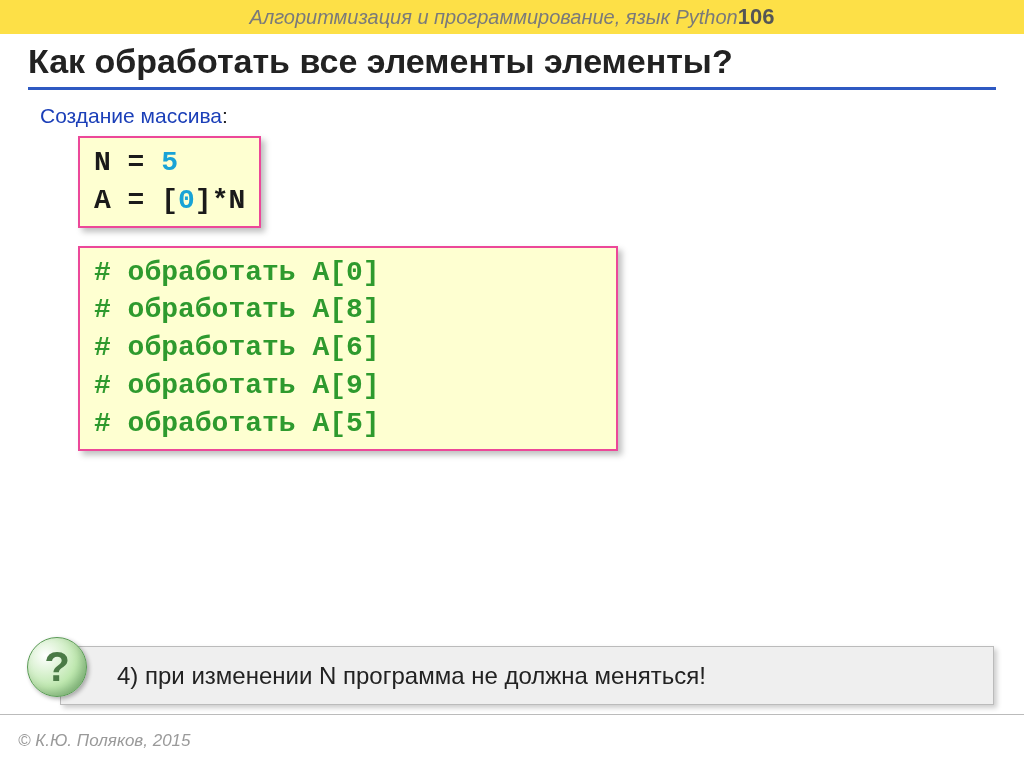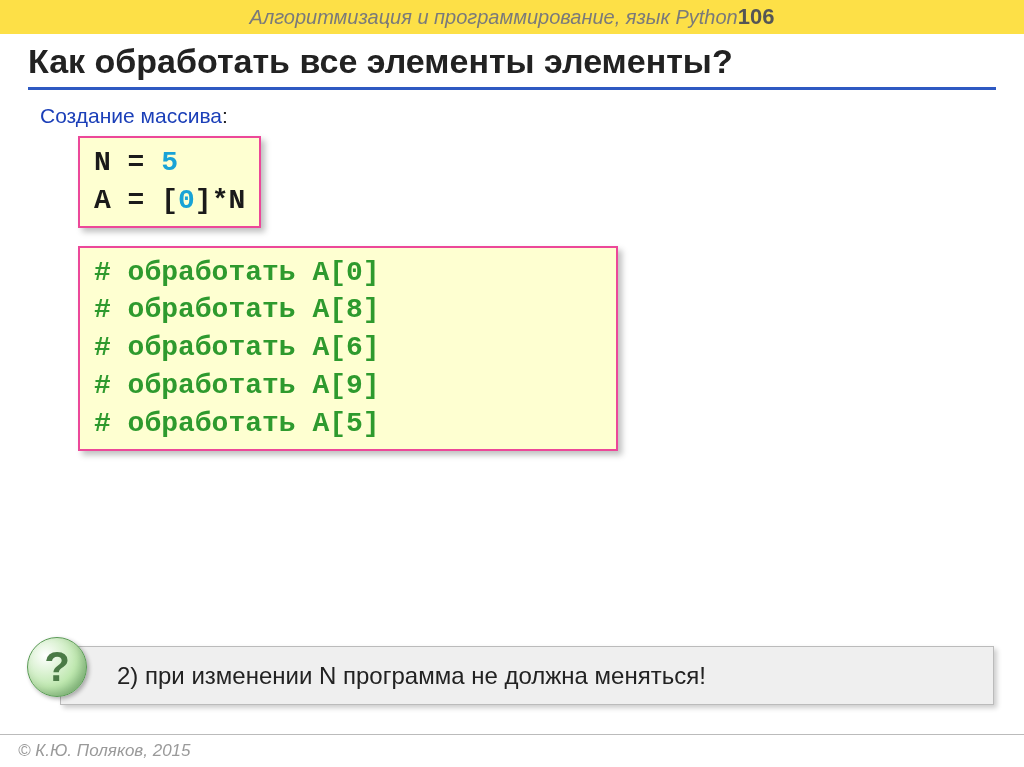--- a/index.html
+++ b/index.html
@@ -55,21 +55,21 @@
     background: radial-gradient(circle at 30% 30%, #ffffff, #bfe8b0 55%, #6fb86b);
     border: 1px solid #5a9a56;
     box-shadow: 2px 2px 4px rgba(0,0,0,0.3), inset -4px -4px 8px rgba(0,0,0,0.15);
     display: flex; align-items: center; justify-content: center;
     color: #4a7a46; font-size: 42px; font-weight: bold;
   }
 
   .footer {
     position: absolute; bottom: 0; left: 0; right: 0;
     border-top: 1px solid #bbb;
-    padding: 6px 18px;
+    padding: 16px 18px;
     display: flex; justify-content: space-between;
     font-style: italic; color: #9a9a9a; font-size: 17px;
   }
 </style>
 </head>
 <body>
 
 <div class="slide">
 
   <div class="topbar">
@@ -100,20 +100,20 @@
       <div class="tok-comment"># обработать A[8]</div>
       <div class="tok-comment"># обработать A[6]</div>
       <div class="tok-comment"># обработать A[9]</div>
       <div class="tok-comment"># обработать A[5]</div>
     </div>
 
   </div>
 
   <div class="questionbox">
     <div class="qicon">?</div>
-    <div>2) при изменении N программа не должна меняться!</div>
+    <div>4) при изменении N программа не должна меняться!</div>
   </div>
 
   <div class="footer">
     <span>© К.Ю. Поляков, 2015</span>
   </div>
 
 </div>
 
 </body></html>

